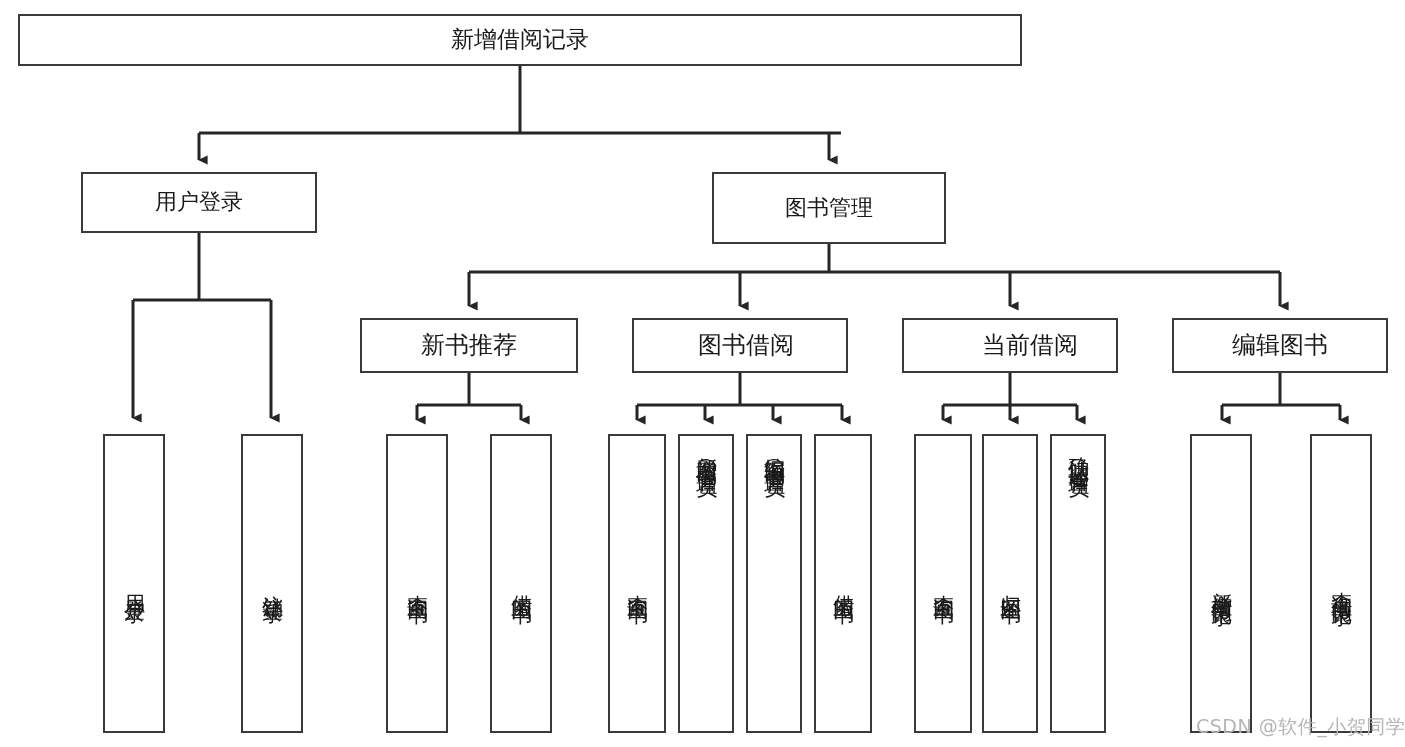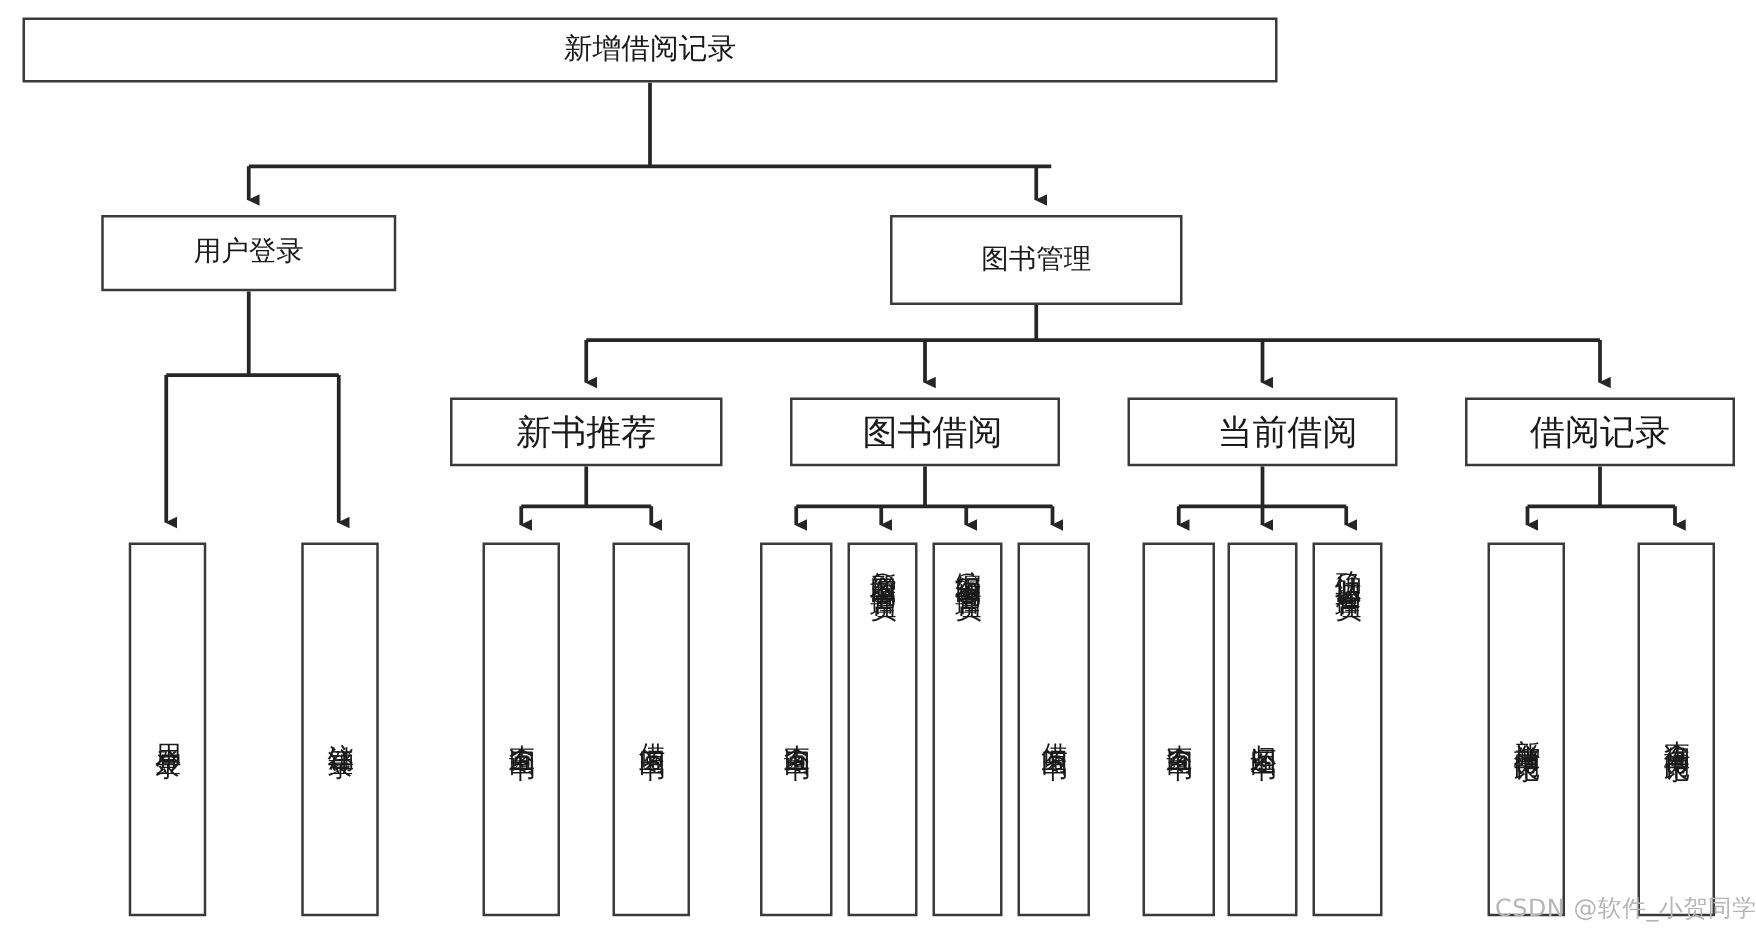--- a/index.html
+++ b/index.html
@@ -37,21 +37,21 @@
     text-align: center;
     line-height: 1.12;
   }
   .node.root-node {
     font-size: 23px;
   }
   .node.level1-node {
     font-size: 22px;
   }
   .node.level2-node {
-    font-size: 28px;
+    font-size: 24px;
   }
   .node.leaf-node {
     writing-mode: vertical-rl;
     text-orientation: upright;
     font-size: 21px;
     letter-spacing: 3px;
     align-items: center;
     justify-content: center;
     padding: 4px 0;
   }
@@ -124,21 +124,21 @@
   </svg>
 
   <div class="node root-node" style="left:18px; top:14px; width:1004px; height:52px;">新增借阅记录</div>
 
   <div class="node level1-node" style="left:81px; top:172px; width:236px; height:61px;">用户登录</div>
   <div class="node level1-node" style="left:712px; top:172px; width:234px; height:72px;">图书管理</div>
 
   <div class="node level2-node" style="left:360px; top:318px; width:218px; height:55px;">新书推荐</div>
   <div class="node level2-node" style="left:632px; top:318px; width:216px; height:55px;padding-left:12px;">图书借阅</div>
   <div class="node level2-node" style="left:902px; top:318px; width:216px; height:55px;padding-left:40px;">当前借阅</div>
-  <div class="node level2-node" style="left:1172px; top:318px; width:216px; height:55px;">借阅记录</div>
+  <div class="node level2-node" style="left:1172px; top:318px; width:216px; height:55px;">编辑图书</div>
 
   <div class="node leaf-node" style="left:103px; top:434px; width:62px; height:299px;">用户登录</div>
   <div class="node leaf-node" style="left:241px; top:434px; width:62px; height:299px;">注销登录</div>
 
   <div class="node leaf-node" style="left:386px; top:434px; width:62px; height:299px;">查询图书</div>
   <div class="node leaf-node" style="left:490px; top:434px; width:62px; height:299px;">借阅图书</div>
 
   <div class="node leaf-node" style="left:608px; top:434px; width:58px; height:299px;">查询图书</div>
   <div class="node leaf-node leaf-tall" style="left:678px; top:434px; width:56px; height:299px;">新增图书（管理员）</div>
   <div class="node leaf-node leaf-tall" style="left:746px; top:434px; width:56px; height:299px;">编辑图书（管理员）</div>

